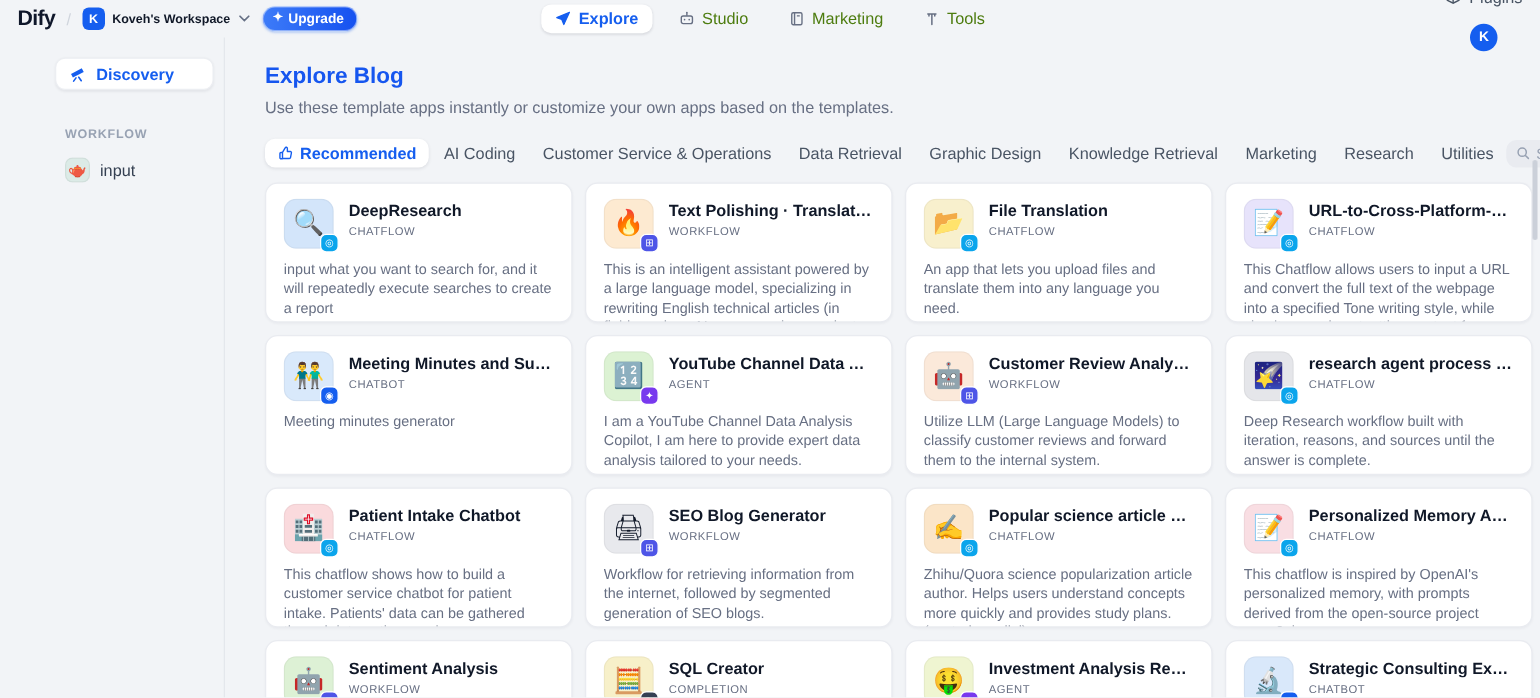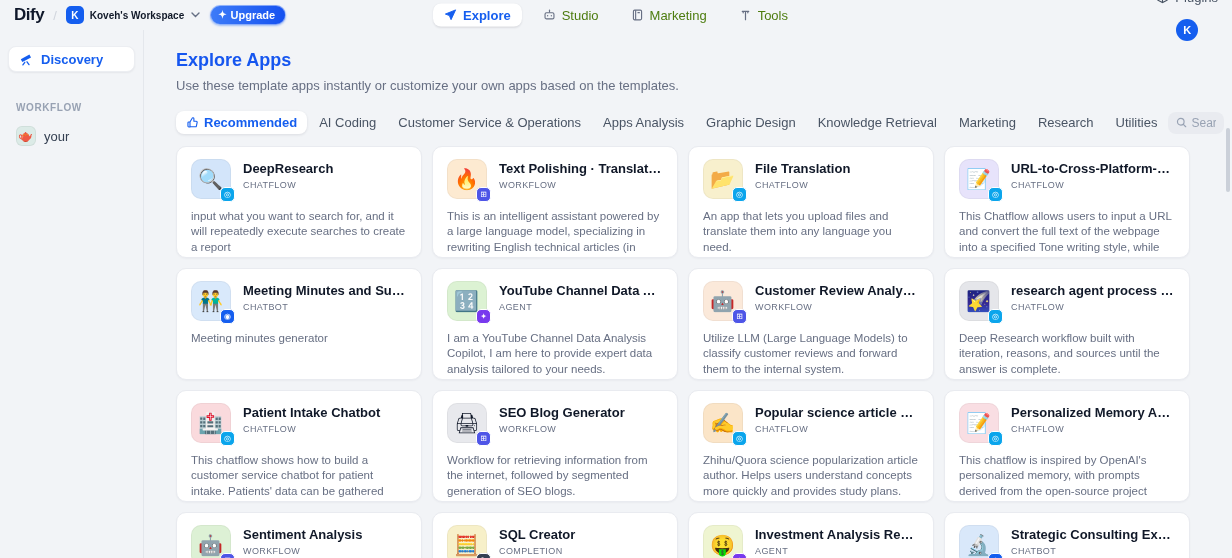--- a/index.html
+++ b/index.html
@@ -22,21 +22,21 @@
   .nav { position:absolute; left:50%; top:50%; transform:translate(-50%,-50%); display:flex; gap:10px; align-items:center; }
   .nav-item { display:flex; align-items:center; gap:6px; padding:4px 11px; border-radius:8px; font-size:13px; font-weight:500; color:#4d7c0f; cursor:pointer; }
   .nav-item .nico { color:#676f83; }
   .nav-item.active { background:#fff; color:#155eef; font-weight:600; box-shadow:0 1px 2px rgba(16,24,40,.1); }
   .nav-item.active .nico { color:#155eef; }
   .header-right { margin-left:auto; display:flex; align-items:center; gap:14px;flex-direction:column; }
   .plugins { display:flex; align-items:center; gap:6px; font-size:13px; font-weight:500; color:#495464; cursor:pointer; }
   .user-avatar { width:22px; height:22px; border-radius:50%; background:#155eef; color:#fff; font-size:11px; font-weight:700; display:flex; align-items:center; justify-content:center; cursor:pointer; }
 
   
-  .shell { display:flex; height:528px; }
+  .shell { display:flex; height:528px;margin-left:36px; }
   .sidebar { width:144px; flex-shrink:0; border-right:1px solid #e4e7ec; padding:16px 8px 0; }
   .discovery { display:flex; align-items:center; gap:8px; height:26px; padding:0 10px; background:#fff;
     border:0.5px solid #eceef2; border-radius:8px; color:#155eef; font-size:13px; font-weight:600;
     box-shadow:0 1px 2px rgba(16,24,40,.06); cursor:pointer; }
   .ws-label { margin:30px 8px 10px; font-size:10px; font-weight:600; color:#98a2b3; letter-spacing:.06em; }
   .ws-item { display:flex; align-items:center; gap:8px; padding:3px 8px; border-radius:8px; font-size:13px; color:#354052; cursor:pointer; }
   .ws-item-icon { width:20px; height:20px; border-radius:6px; background:#dcebe7; border:0.5px solid rgba(0,0,0,.05);
     display:flex; align-items:center; justify-content:center; font-size:12px; }
 
   .main { flex:1; position:relative; padding:20px 0 0 32px; overflow:hidden; }
@@ -151,26 +151,26 @@
         <svg width="14" height="14" viewBox="0 0 14 14" fill="none" stroke="currentColor" stroke-width="1.3" stroke-linecap="round">
             <path d="M1.8 7.2l8.6-4.6 1.6 2.9-8.7 4.5z" fill="currentColor" stroke="none"></path>
             <path d="M5.8 10.3l-1.9 2.6M8 9.8l2 2.8"></path>
           </svg>
       </span>
       <span>Discovery</span>
     </div>
     <div class="ws-label">WORKFLOW</div>
     <div class="ws-item">
       <span class="ws-item-icon">🫖</span>
-      <span>your</span>
+      <span>input</span>
     </div>
   </div>
 
   <div class="main">
-    <div class="page-title">Explore Apps</div>
+    <div class="page-title">Explore Blog</div>
     <div class="page-sub">Use these template apps instantly or customize your own apps based on the templates.</div>
 
     <div class="tabs-row">
       <div class="tabs" id="tabs">
           <div class="tab active">
     <span class="tab-icon">
       <svg width="13" height="13" viewBox="0 0 14 14" fill="none" stroke="currentColor" stroke-width="1.2" stroke-linejoin="round">
                 <path d="M4.3 6.4v5.4H3a.9.9 0 01-.9-.9V7.3a.9.9 0 01.9-.9h1.3zm0 0l2.3-3.9a1 1 0 011.9.5v2.6h2.5a1 1 0 011 1.2l-.8 4a1 1 0 01-1 .8H4.3"></path>
               </svg>
     </span>
@@ -179,21 +179,21 @@
           <div class="tab">
 
     <span class="tab-label">AI Coding</span>
   </div>
           <div class="tab">
 
     <span class="tab-label">Customer Service &amp; Operations</span>
   </div>
           <div class="tab">
 
-    <span class="tab-label">Apps Analysis</span>
+    <span class="tab-label">Data Retrieval</span>
   </div>
           <div class="tab">
 
     <span class="tab-label">Graphic Design</span>
   </div>
           <div class="tab">
 
     <span class="tab-label">Knowledge Retrieval</span>
   </div>
           <div class="tab">

